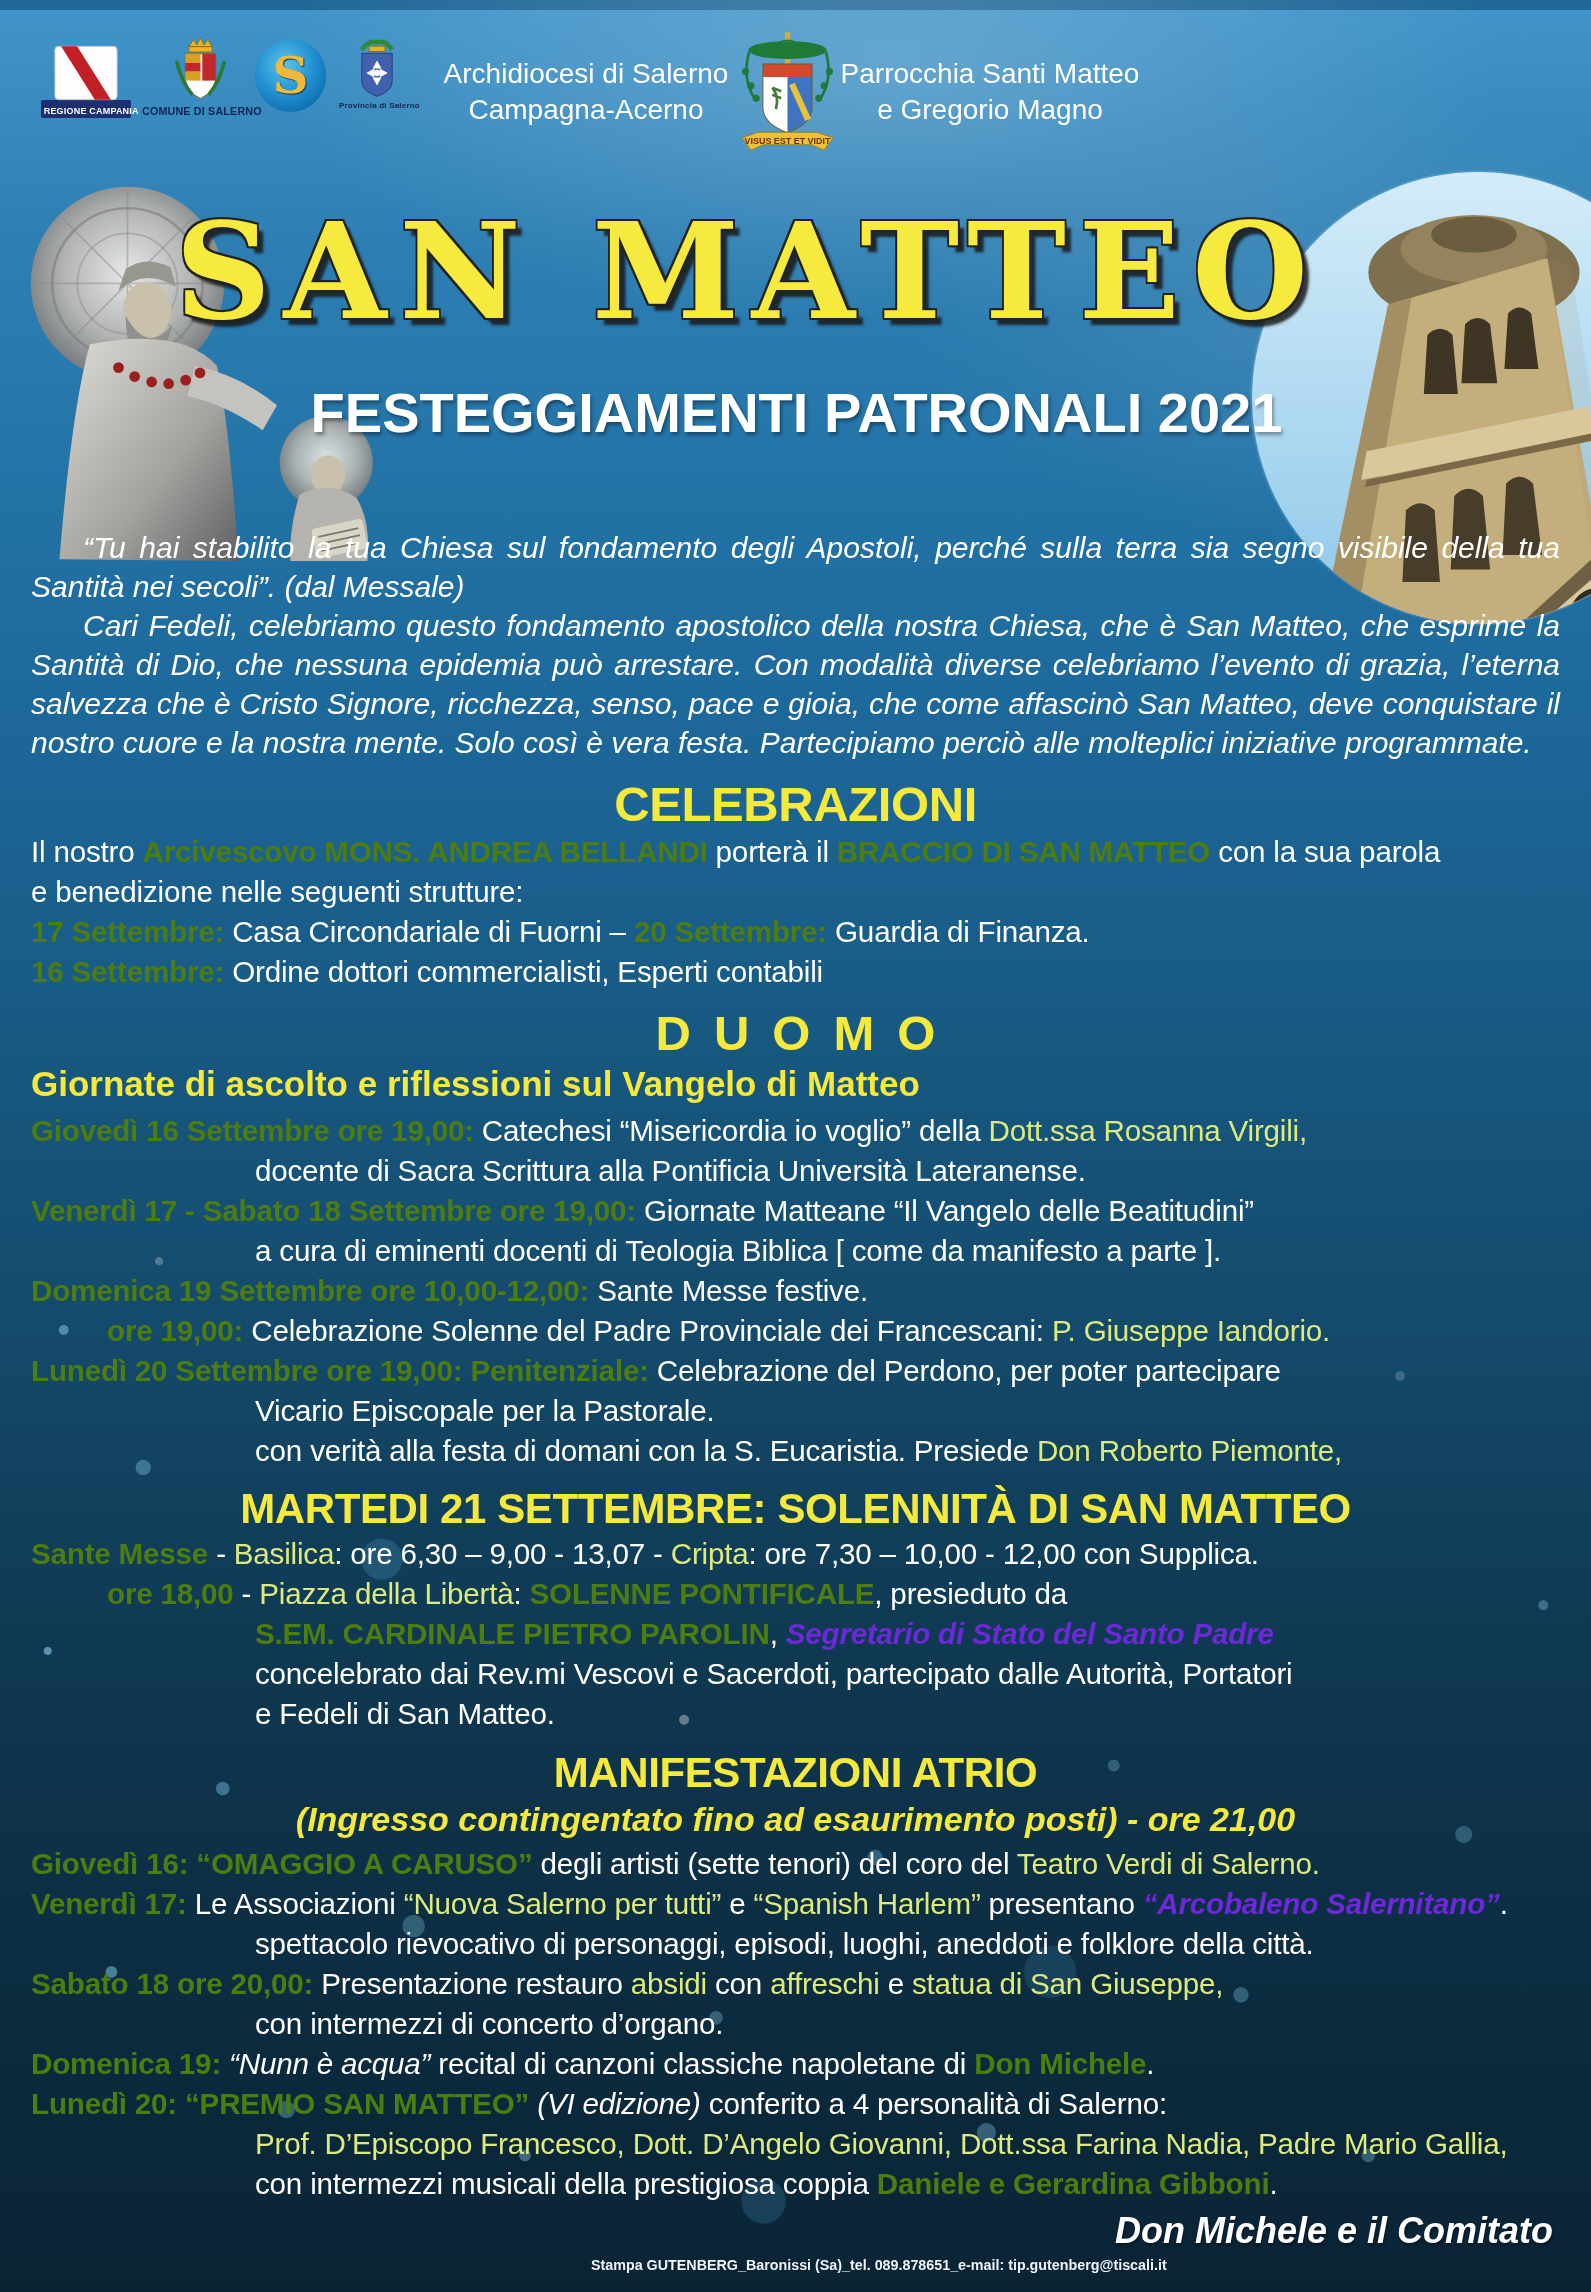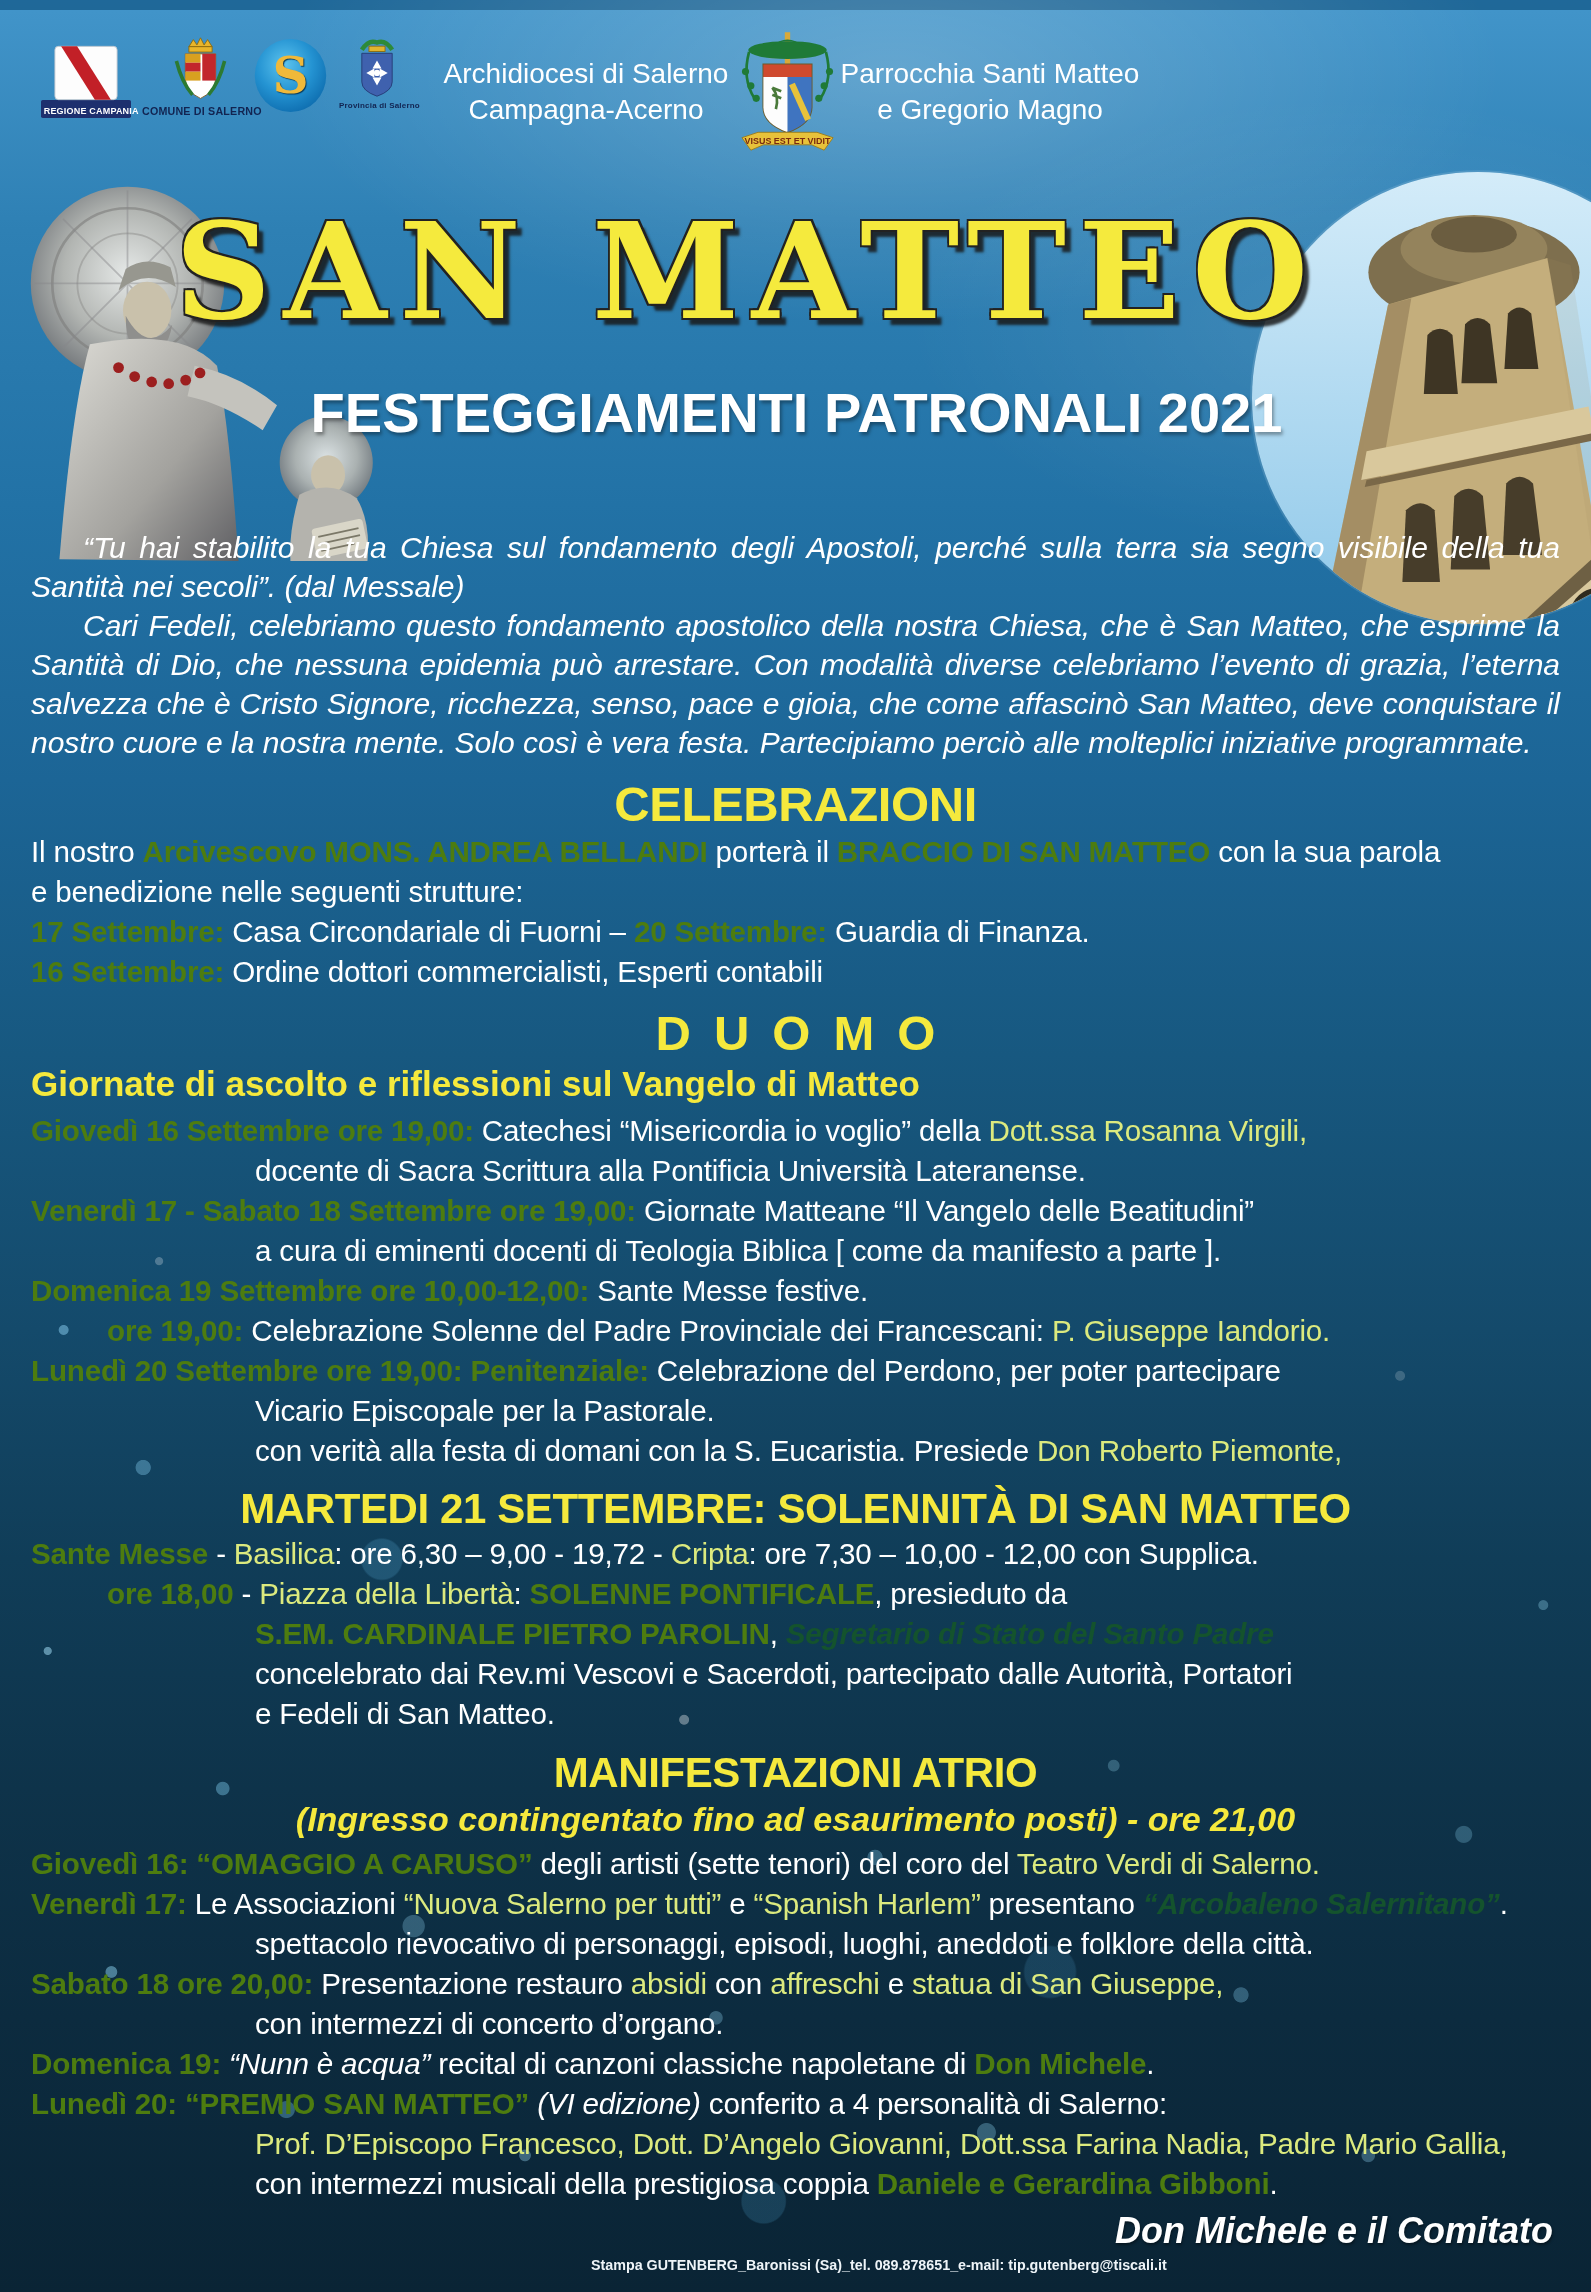--- a/index.html
+++ b/index.html
@@ -68,21 +68,21 @@
   .sec-h.spaced{letter-spacing:23px;padding-left:23px;}
   .sec-gap{margin-top:12.5px;}
   .sec-sub{color:#f5e93d;font-weight:700;text-align:left;font-size:35px;line-height:43px;margin:1.8px 0 5.4px;}
   .sec-sub-i{color:#f5e93d;font-weight:800;font-style:italic;text-align:center;font-size:34px;line-height:43px;margin:0 0 3.6px;}
   .tline{font-size:29.6px;line-height:40px;white-space:nowrap;letter-spacing:-0.2px;}
   .ind1{padding-left:76px;}
   .ind2{padding-left:224px;}
   .sg-w{color:#fff;}
   .sg-wi{color:#fff;font-style:italic;}
   .sg-y{color:#4d7c0f;font-weight:bold;}
-  .sg-ybi{color:#14532d;font-weight:bold;font-style:italic;margin-top:44px;}
+  .sg-ybi{color:#6d28d9;font-weight:bold;font-style:italic;margin-top:44px;}
   .sg-g{color:#dcea7e;}
   
   .signature{position:absolute;top:2210px;right:38px;color:#fff;font-weight:bold;font-style:italic;font-size:36px;white-space:nowrap;text-shadow:0.9px 1.8px 2.7px rgba(0,0,0,.4);}
   .print-info{position:absolute;top:2257px;left:591px;color:#eef4f8;font-size:14.3px;font-weight:bold;white-space:nowrap;}
 </style>
 </head>
 <body>
 
 <div class="topbar"></div>
 <div class="glow"></div>
@@ -299,21 +299,21 @@
       <div class="tline ind0"><span class="sg-y">Venerdì 17 - Sabato 18 Settembre ore 19,00:</span><span class="sg-w"> Giornate Matteane “Il Vangelo delle Beatitudini”</span></div>
       <div class="tline ind2"><span class="sg-w">a cura di eminenti docenti di Teologia Biblica [ come da manifesto a parte ].</span></div>
       <div class="tline ind0"><span class="sg-y">Domenica 19 Settembre ore 10,00-12,00:</span><span class="sg-w"> Sante Messe festive.</span></div>
       <div class="tline ind1"><span class="sg-y">ore 19,00:</span><span class="sg-w"> Celebrazione Solenne del Padre Provinciale dei Francescani: </span><span class="sg-g">P. Giuseppe Iandorio.</span></div>
       <div class="tline ind0"><span class="sg-y">Lunedì 20 Settembre ore 19,00: Penitenziale:</span><span class="sg-w"> Celebrazione del Perdono, per poter partecipare</span></div>
       <div class="tline ind2"><span class="sg-w">Vicario Episcopale per la Pastorale.</span></div>
       <div class="tline ind2"><span class="sg-w">con verità alla festa di domani con la S. Eucaristia. Presiede </span><span class="sg-g">Don Roberto Piemonte,</span></div>
     </section>
   <section class="sec-gap">
       <div class="sec-h md">MARTEDI 21 SETTEMBRE: SOLENNITÀ DI SAN MATTEO</div>
-      <div class="tline ind0"><span class="sg-y">Sante Messe</span><span class="sg-w"> - </span><span class="sg-g">Basilica</span><span class="sg-w">: ore 6,30 – 9,00 - 19,72  - </span><span class="sg-g">Cripta</span><span class="sg-w">: ore 7,30 – 10,00 - 12,00 con Supplica.</span></div>
+      <div class="tline ind0"><span class="sg-y">Sante Messe</span><span class="sg-w"> - </span><span class="sg-g">Basilica</span><span class="sg-w">: ore 6,30 – 9,00 - 13,07  - </span><span class="sg-g">Cripta</span><span class="sg-w">: ore 7,30 – 10,00 - 12,00 con Supplica.</span></div>
       <div class="tline ind1"><span class="sg-y">ore 18,00</span><span class="sg-w">  - </span><span class="sg-g">Piazza della Libertà</span><span class="sg-w">: </span><span class="sg-y">SOLENNE PONTIFICALE</span><span class="sg-w">, presieduto da</span></div>
       <div class="tline ind2"><span class="sg-y">S.EM. CARDINALE PIETRO PAROLIN</span><span class="sg-w">, </span><span class="sg-ybi">Segretario di Stato del Santo Padre</span></div>
       <div class="tline ind2"><span class="sg-w">concelebrato dai Rev.mi Vescovi e Sacerdoti, partecipato dalle Autorità, Portatori</span></div>
       <div class="tline ind2"><span class="sg-w">e Fedeli di San Matteo.</span></div>
     </section>
   <section class="sec-gap">
       <div class="sec-h md">MANIFESTAZIONI ATRIO</div>
       <div class="sec-sub-i">(Ingresso contingentato fino ad esaurimento posti) - ore 21,00</div>
       <div class="tline ind0"><span class="sg-y">Giovedì 16: “OMAGGIO A CARUSO”</span><span class="sg-w">  degli artisti (sette tenori) del coro del </span><span class="sg-g">Teatro Verdi di Salerno.</span></div>
       <div class="tline ind0"><span class="sg-y">Venerdì 17:</span><span class="sg-w"> Le Associazioni </span><span class="sg-g">“Nuova Salerno per tutti”</span><span class="sg-w"> e </span><span class="sg-g">“Spanish Harlem”</span><span class="sg-w"> presentano </span><span class="sg-ybi">“Arcobaleno Salernitano”</span><span class="sg-w">.</span></div>

